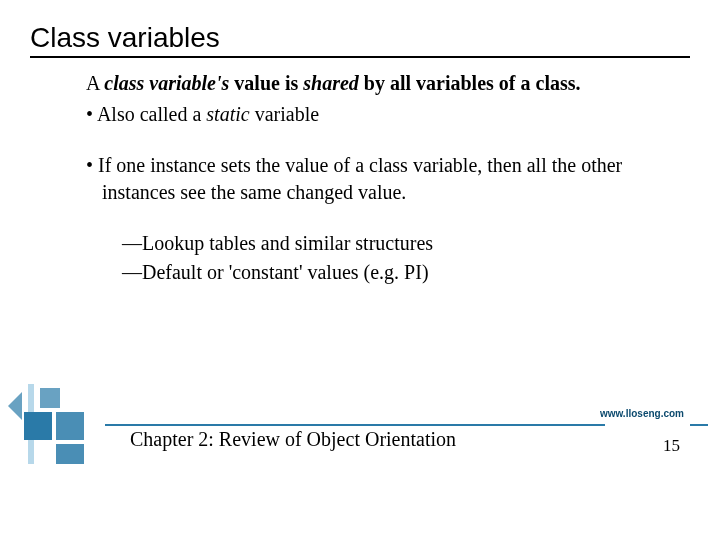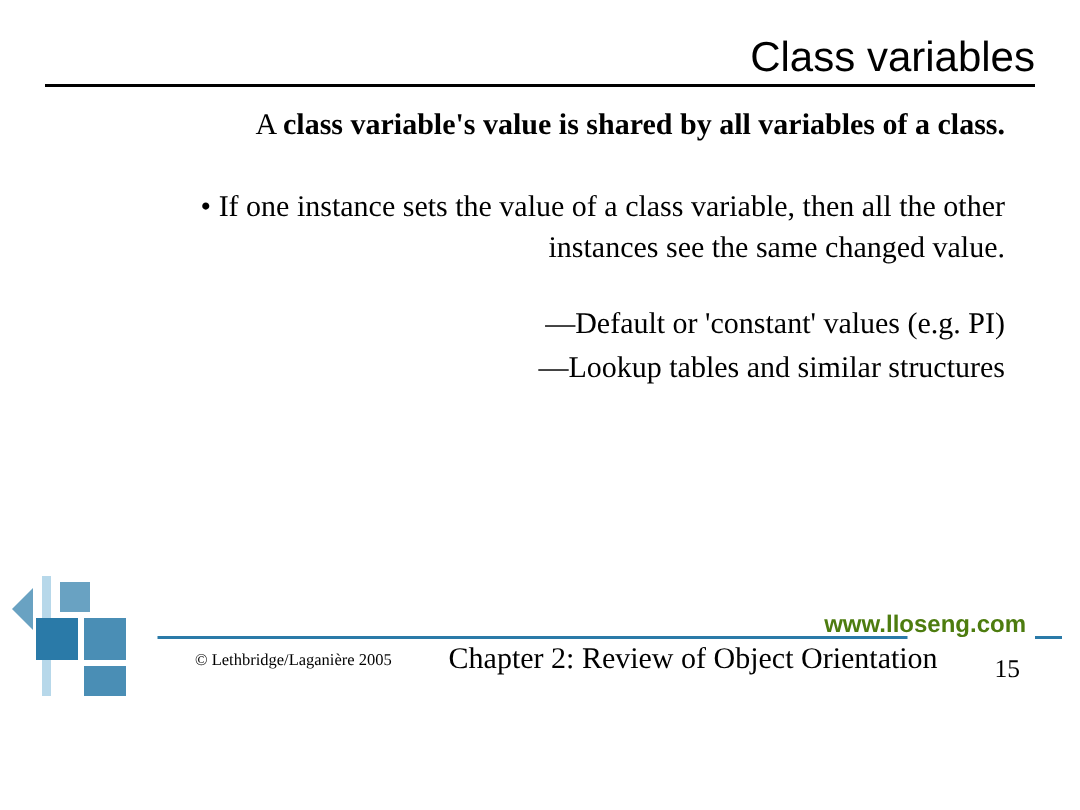--- a/index.html
+++ b/index.html
@@ -1,32 +1,32 @@
 <!DOCTYPE html>
 <html><head>
 <meta charset="utf-8">
 <style>
   * { margin: 0; padding: 0; box-sizing: border-box; }
   html, body { width: 720px; height: 540px; font-family: Georgia, 'Times New Roman', serif; background: #fff; color: #000; }
-  .slide { position: relative; width: 720px; height: 480px; padding: 22px 30px 0 30px; text-align: right; }
+  .slide { position: relative; width: 720px; height: 480px; padding: 22px 30px 0 30px; }
   .title { font-size: 28px; font-weight: 400; border-bottom: 2px solid #000; padding-bottom: 2px; margin-bottom: 12px; font-family: Arial, Helvetica, sans-serif; }
   .content { padding-left: 56px; padding-right: 20px; font-size: 20px; line-height: 1.35; }
   .intro { margin-bottom: 4px; }
   .intro .b { font-weight: bold; }
-  .intro .i { }
+  .intro .i { font-style: italic; }
   .bullet { padding-left: 16px; text-indent: -16px; margin-top: 2px; }
   .bullet::before { content: "• "; }
   .bullet .i { font-style: italic; }
   .gap { height: 22px; }
   .sub { padding-left: 36px; margin-top: 2px; }
   .caution { margin-top: 26px; font-size: 20px; }
   .caution-label { }
   .caution-text { font-style: italic; }
   .footer-line { position: absolute; left: 0; right: 0; bottom: 56px; }
-  .footer-line .url { position: absolute; right: 36px; top: -16px; font-family: Arial, sans-serif; font-size: 16px; color: #4d7c0f; font-weight: bold; }
+  .footer-line .url { position: absolute; right: 36px; top: -16px; font-family: Arial, sans-serif; font-size: 10px; color: #0c4a6e; font-weight: bold; }
   .hr-seg { position: absolute; height: 2px; background: #2a7aa8; }
   .hr-seg.a { left: 105px; width: 500px; top: 0; }
   .hr-seg.b { right: 12px; width: 18px; top: 0; }
   .corner { position: absolute; left: 0; bottom: 16px; width: 140px; height: 86px; }
   .corner .sq { position: absolute; background: #2a7aa8; }
   .corner .s1 { left: 24px; bottom: 24px; width: 28px; height: 28px; }
   .corner .s2 { left: 56px; bottom: 24px; width: 28px; height: 28px; opacity: 0.85; }
   .corner .s3 { left: 56px; bottom: 0; width: 28px; height: 20px; opacity: 0.85; }
   .corner .s4 { left: 40px; bottom: 56px; width: 20px; height: 20px; opacity: 0.7; }
   .corner .tri { position: absolute; left: 8px; bottom: 44px; width: 0; height: 0; border-right: 14px solid #2a7aa8; border-top: 14px solid transparent; border-bottom: 14px solid transparent; opacity: 0.7;}
@@ -40,46 +40,48 @@
 <body>
 
 <div class="slide">
 
   <h1 class="title">Class variables</h1>
 
   <div class="content">
     <p class="intro">
       <span>A </span><span class="b i">class variable's</span><span class="b"> value is </span><span class="b i">shared</span><span class="b"> by all variables of a class.</span>
     </p>
+    <p class="bullet">
+      <span>Also called a </span><span class="i">static</span><span> variable</span>
+    </p>
 
     <div class="gap"></div>
 
     <p class="bullet">If one instance sets the value of a class variable, then all the other instances see the same changed value.</p>
 
     <div class="gap"></div>
 
+    <p class="sub">—Lookup tables and similar structures</p>
     <p class="sub">—Default or 'constant' values (e.g. PI)</p>
-    <p class="sub">—Lookup tables and similar structures</p>
 
   </div>
 
   <div class="footer-line">
     <span class="url">www.lloseng.com</span>
     <span class="hr-seg a"></span>
     <span class="hr-seg b"></span>
   </div>
 
   <div class="corner">
     <span class="v"></span>
     <span class="tri"></span>
     <span class="sq s4"></span>
     <span class="sq s1"></span>
     <span class="sq s2"></span>
     <span class="sq s3"></span>
   </div>
 
   <div class="foot-row">
-    <span class="copyright">© Lethbridge/Laganière 2005</span>
     <span class="chapter">Chapter 2: Review of Object Orientation</span>
     <span class="pagenum">15</span>
   </div>
 
 </div>
 
 </body></html>

